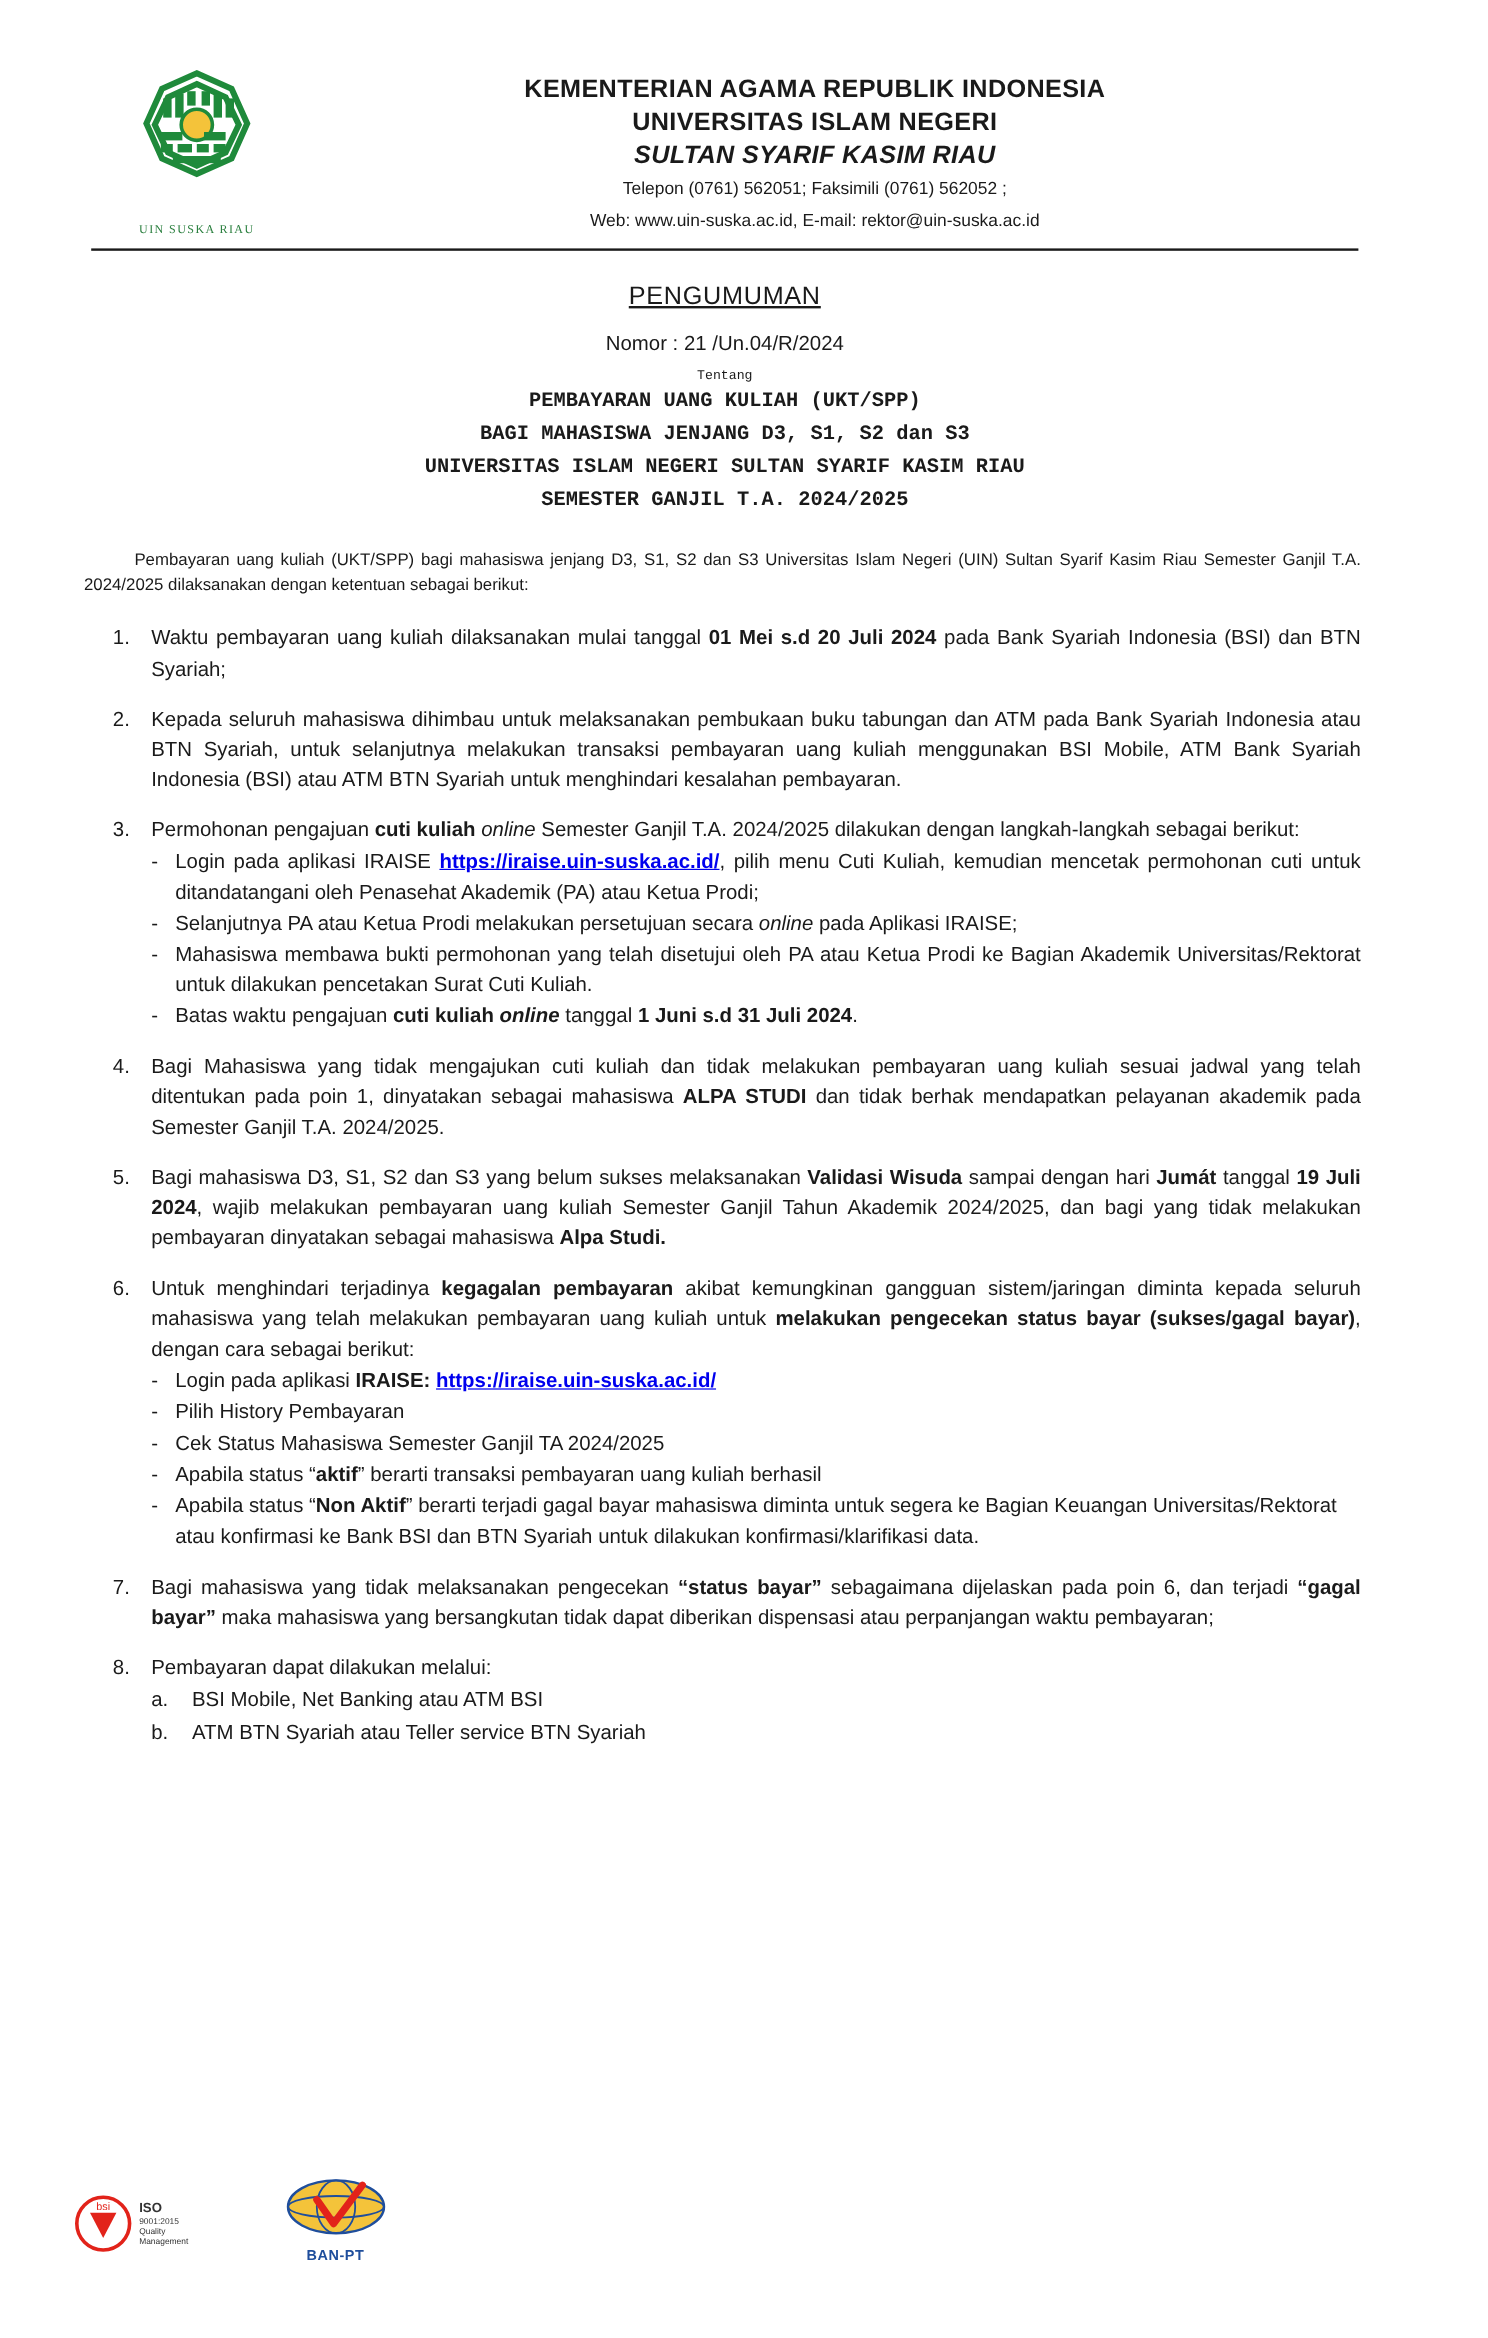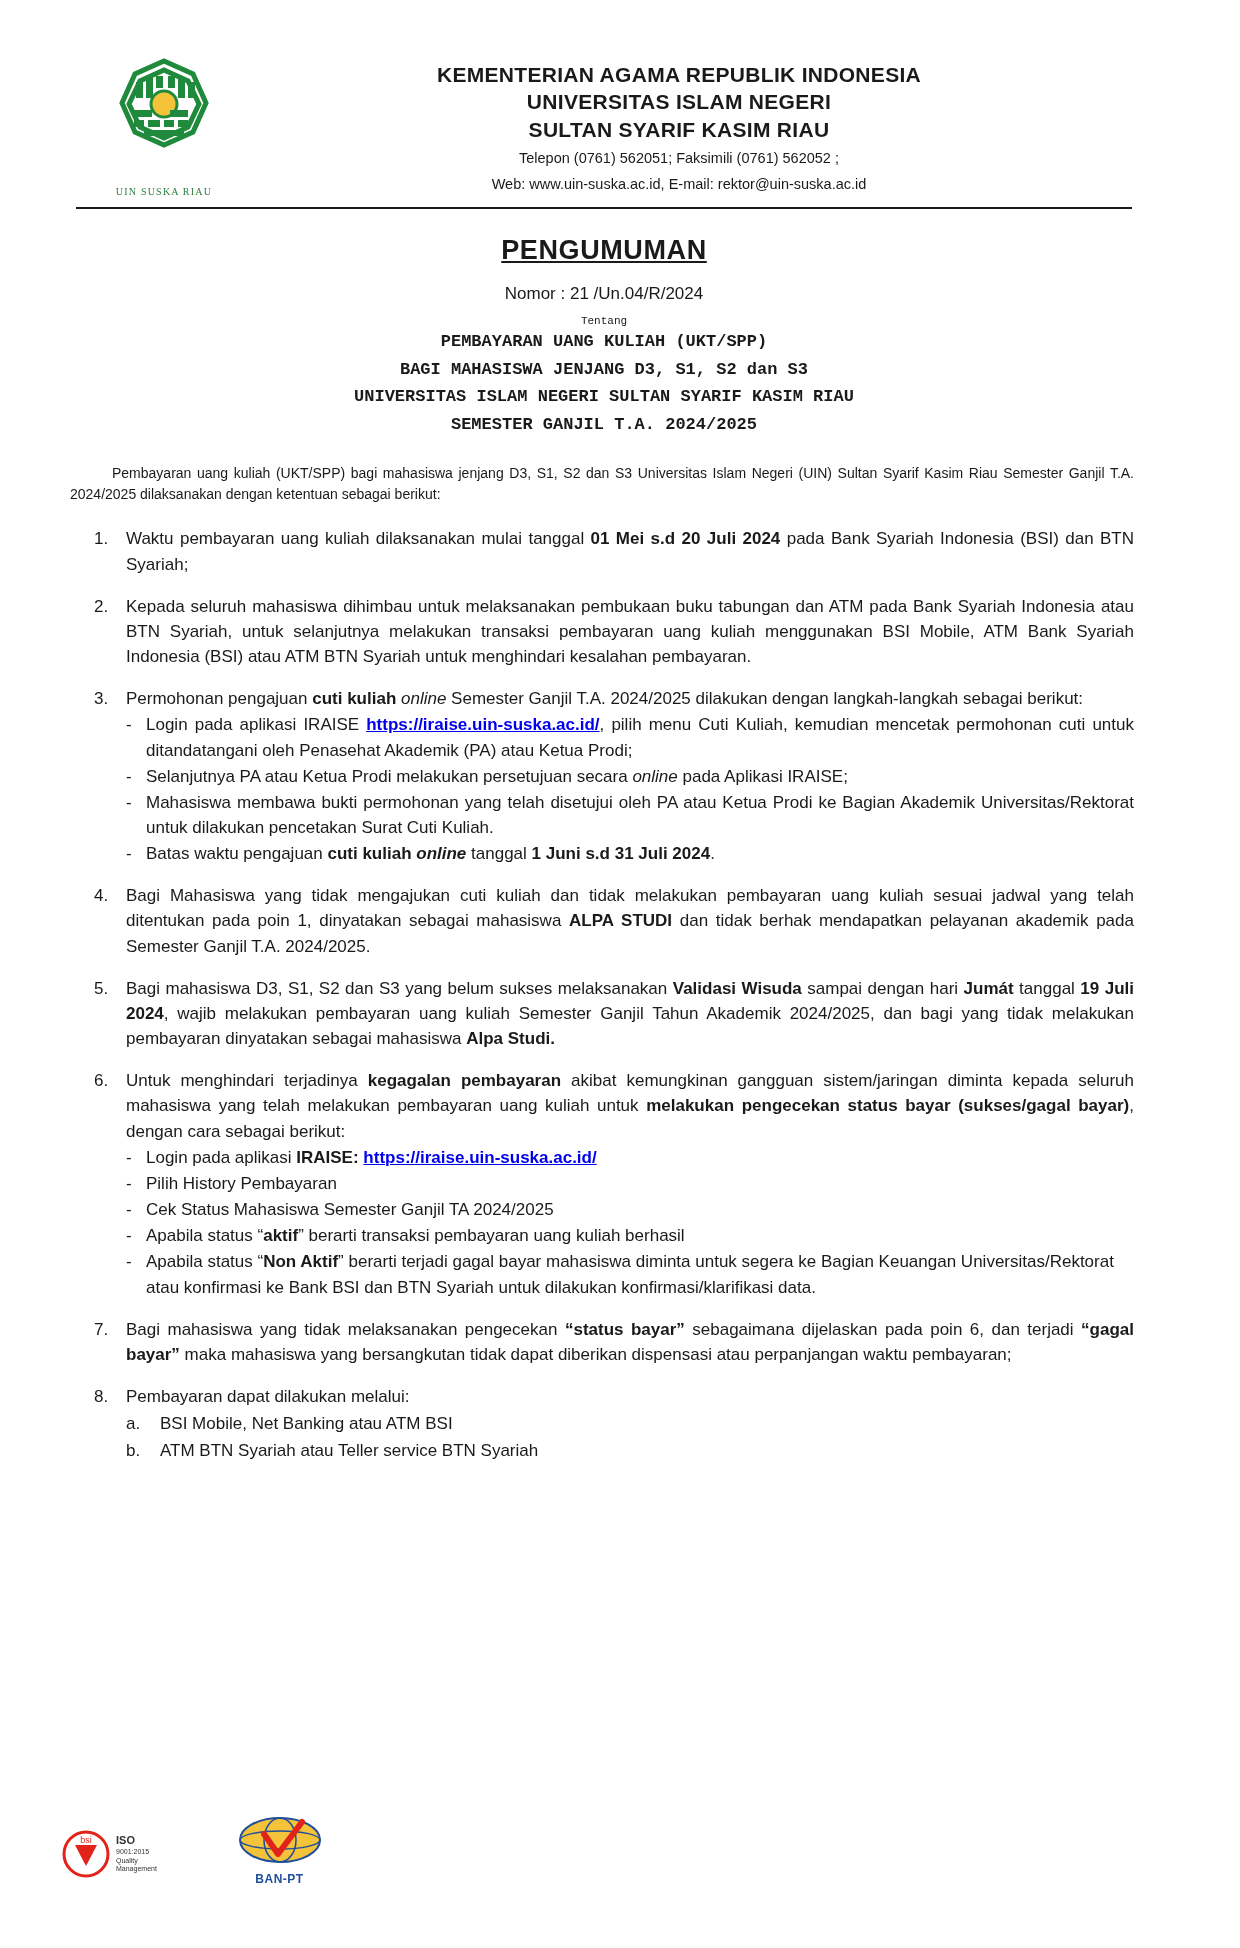--- a/index.html
+++ b/index.html
@@ -64,42 +64,43 @@
     font-size: 21px;
     font-weight: bold;
     letter-spacing: 0.3px;
     line-height: 1.3;
   }
   .head-text .l3 {
     font-size: 21px;
     font-weight: bold;
     letter-spacing: 0.3px;
     line-height: 1.3;
+    font-style: italic;
   }
   .head-text .addr {
     font-size: 14.5px;
     line-height: 1.45;
     margin-top: 5px;
     color: #1a1a1a;
   }
   .rule {
     border: none;
     border-top: 2px solid #1a1a1a;
     margin: 10px 0 0 12px;
     width: calc(100% - 24px);
   }
 
   
   .title-block {
     text-align: center;
     margin-top: 26px;
   }
   .doc-title {
-    font-size: 27px;
-    font-weight: bold;
+    font-size: 21px;
+    font-weight: normal;
     text-decoration: underline;
     letter-spacing: 0.6px;
   }
   .doc-number {
     font-size: 17px;
     margin-top: 18px;
   }
   .tentang {
     font-size: 11px;
     margin-top: 11px;

